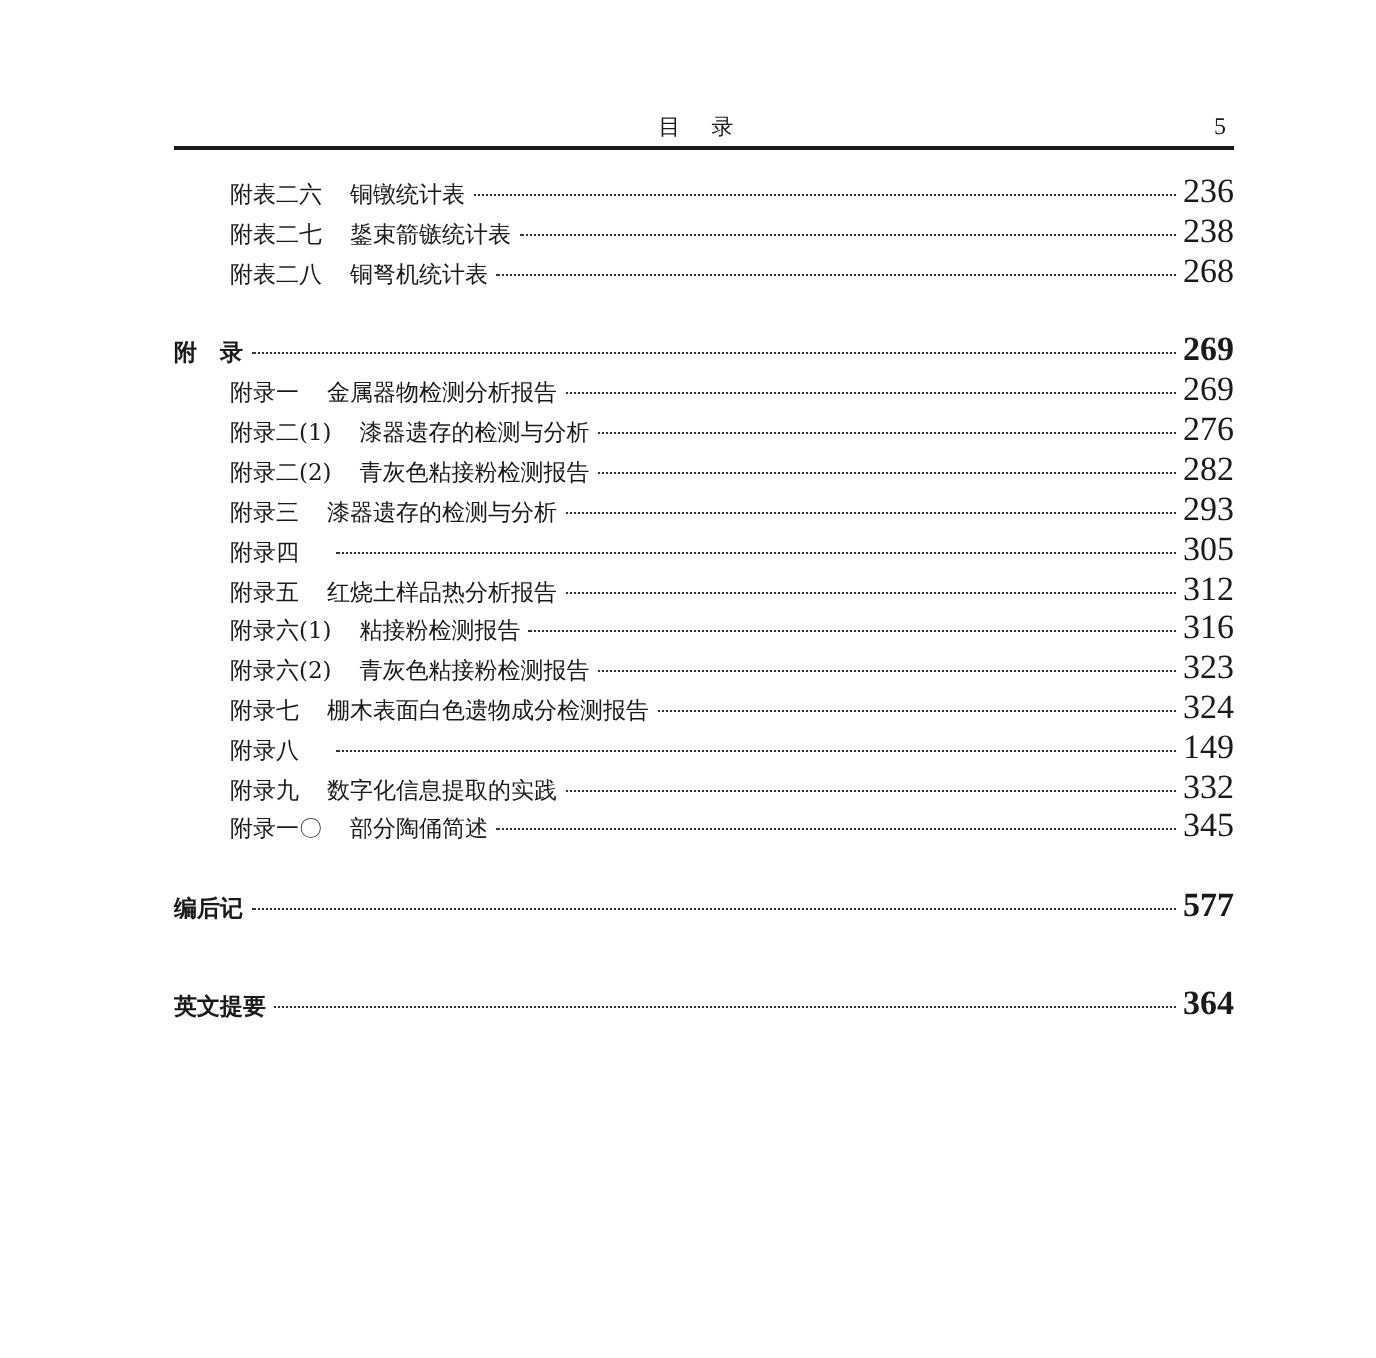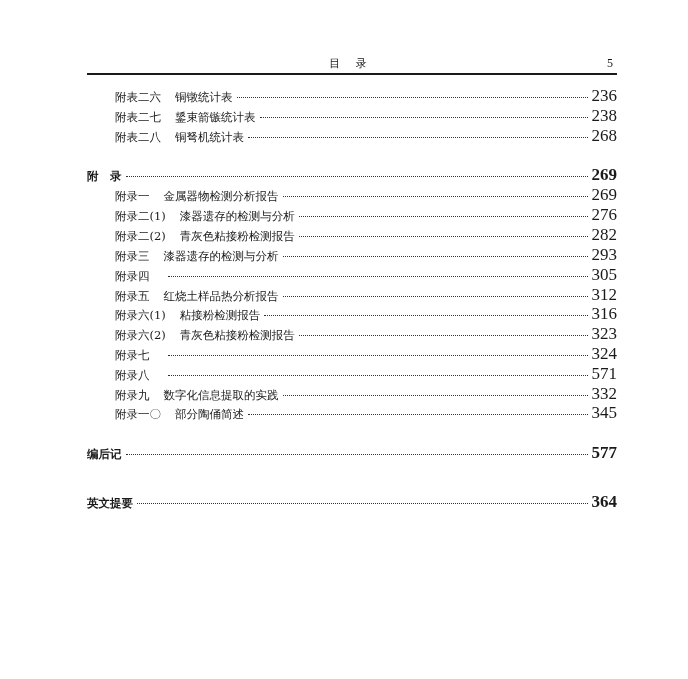--- a/index.html
+++ b/index.html
@@ -118,28 +118,29 @@
 <div class="entry lvl2" style="top:324px">
   <span class="label">附录六(2)</span>
     <span class="gap" style="width:14px"></span>
   <span class="title">青灰色粘接粉检测报告</span>
   <span class="leader"></span>
   <span class="page">323</span>
 </div>
 <div class="entry lvl2" style="top:344px">
   <span class="label">附录七</span>
     <span class="gap" style="width:14px"></span>
+  <span class="title">棚木表面白色遗物成分检测报告</span>
   <span class="leader"></span>
   <span class="page">324</span>
 </div>
 <div class="entry lvl2" style="top:364px">
   <span class="label">附录八</span>
     <span class="gap" style="width:14px"></span>
   <span class="leader"></span>
-  <span class="page">571</span>
+  <span class="page">149</span>
 </div>
 <div class="entry lvl2" style="top:384px">
   <span class="label">附录九</span>
     <span class="gap" style="width:14px"></span>
   <span class="title">数字化信息提取的实践</span>
   <span class="leader"></span>
   <span class="page">332</span>
 </div>
 <div class="entry lvl2" style="top:403px">
   <span class="label">附录一〇</span>

